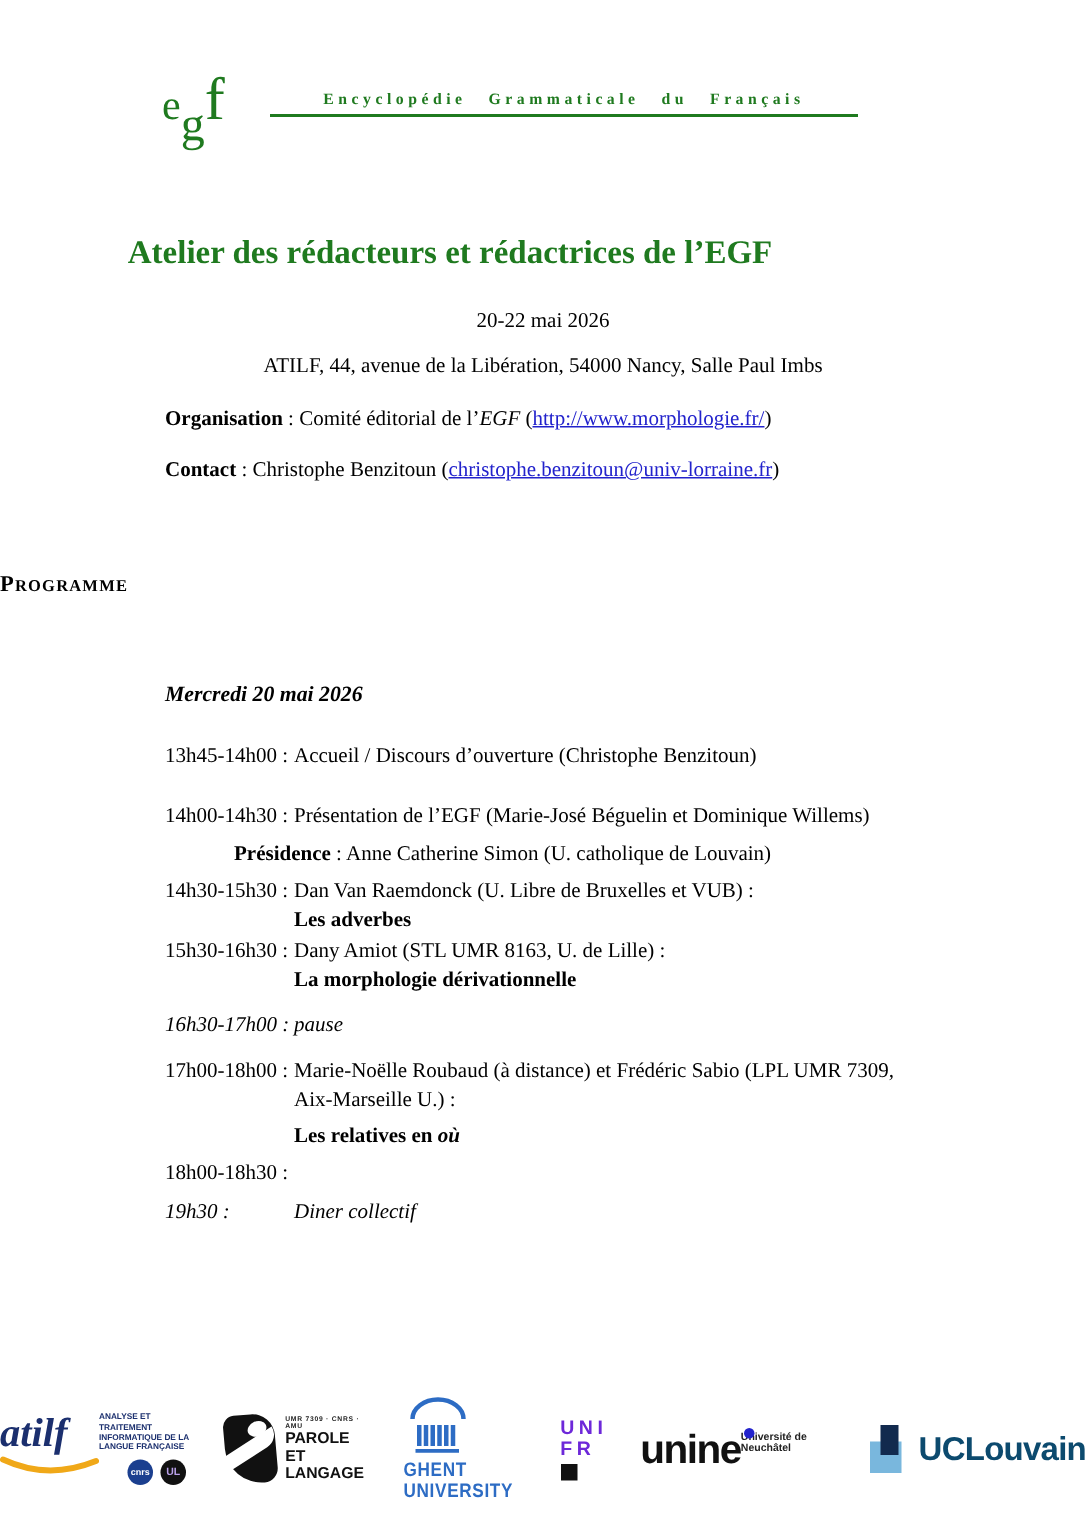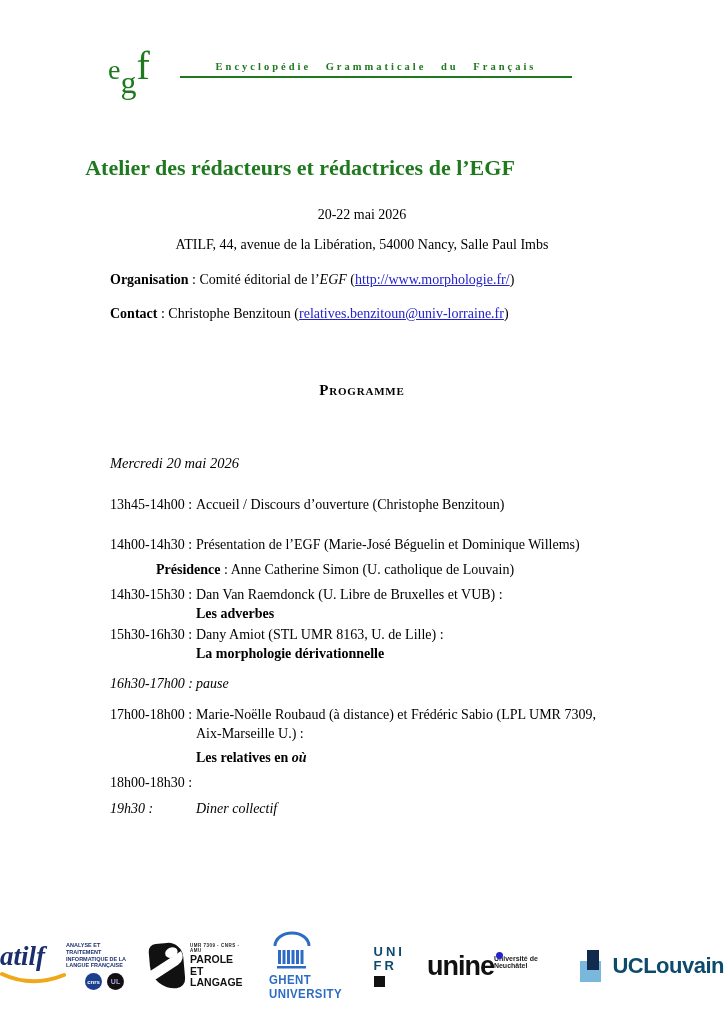--- a/index.html
+++ b/index.html
@@ -28,26 +28,26 @@
   .doc-dates  { position:absolute; top:207px; left:0; width:724px; text-align:center; font-size:14px; }
   .doc-venue  { position:absolute; top:237px; left:0; width:724px; text-align:center; font-size:14px; }
   
   .info-org     { position:absolute; top:272px; left:110px; width:506px; font-size:14px; }
   .info-contact { position:absolute; top:306px; left:110px; width:506px; font-size:14px; }
   .lbl { font-weight:bold; }
   .it  { font-style:italic; }
   a.doc-link { color:#2222cc; text-decoration:underline; }
   
   .programme-heading {
-    position:absolute; top:382px; left:0; width:724px; text-align:center;
+    position:absolute; top:382px; left:0; width:724px; 
     font-weight:bold; font-size:15px; font-variant:small-caps; letter-spacing:0.8px;
   }
   .day-heading {
     position:absolute; top:455px; left:110px;
-    font-weight:normal; font-style:italic; font-size:14.5px;
+    font-weight:bold; font-style:italic; font-size:14.5px;
   }
   
   .schedule { position:absolute; top:495px; left:110px; width:508px; font-size:14px; line-height:19px; }
   .item { display:flex; }
   .item .time { width:86px; flex:none; }
   .item .content { flex:1; }
   .bold-line { font-weight:bold; }
   .item-italic { font-style:italic; }
   .presidence { margin-left:46px; }
   .mb21{margin-bottom:21px;} .mb6{margin-bottom:6px;} .mb2{margin-bottom:2px;}
@@ -80,21 +80,21 @@
              background:#fff; border-radius:50%; transform:rotate(-20deg); }
   .lpl-band { position:absolute; top:18px; left:-3px; width:40px; height:10px; background:#fff;
               border-radius:0 0 18px 4px; transform:rotate(-28deg); }
   .lpl-top { font-size:4.5px; font-weight:bold; color:#222; letter-spacing:0.5px; margin-bottom:1px; }
   .lpl-main { font-size:10.5px; font-weight:bold; color:#111; line-height:1.1; }
   
   .logo-ghent { flex-direction:column; align-items:flex-start; }
   .ghent-text { color:#2d6cc4; font-weight:bold; font-size:13px; line-height:1.1;
                 transform:scaleX(0.88); transform-origin:left; letter-spacing:0.5px; }
   
-  .logo-unifr { flex-direction:column; align-items:flex-start; color:#0c4a6e;
+  .logo-unifr { flex-direction:column; align-items:flex-start; color:#6d28d9;
                 font-weight:bold; font-size:13px; line-height:1.05; letter-spacing:3px; }
   .unifr-square { width:11px; height:11px; background:#111; margin-top:3px; }
   
   .logo-unine { flex-direction:row; align-items:flex-start; }
   .unine-name { color:#111; font-weight:bold; font-size:27px; letter-spacing:-1px; line-height:1; position:relative; }
   .unine-dot { position:absolute; top:-1px; right:-9px; width:7px; height:7px; border-radius:50%; background:#2323cc; }
   .unine-sub { font-size:7px; font-weight:bold; color:#222; margin-top:2px; }
   
   .logo-ucl { gap:6px; }
   .ucl-mark { position:relative; width:26px; height:32px; }
@@ -118,21 +118,21 @@
   </div>
 
   <div class="doc-title">Atelier des rédacteurs et rédactrices de l’EGF</div>
   <div class="doc-dates">20-22 mai 2026</div>
   <div class="doc-venue">ATILF, 44, avenue de la Libération, 54000 Nancy, Salle Paul Imbs</div>
 
   <div class="info-org">
     <span class="lbl">Organisation</span><span> : </span><span>Comité éditorial de l’</span><span class="it">EGF</span><span> (</span><a href="#" class="doc-link">http://www.morphologie.fr/</a><span>)</span>
   </div>
   <div class="info-contact">
-    <span class="lbl">Contact</span><span> : </span><span>Christophe Benzitoun</span><span> (</span><a href="#" class="doc-link">relatives.benzitoun@univ-lorraine.fr</a><span>)</span>
+    <span class="lbl">Contact</span><span> : </span><span>Christophe Benzitoun</span><span> (</span><a href="#" class="doc-link">christophe.benzitoun@univ-lorraine.fr</a><span>)</span>
   </div>
 
   <div class="programme-heading">Programme</div>
   <div class="day-heading">Mercredi 20 mai 2026</div>
 
   <div class="schedule">
 
     <div class="item mb21">
       <span class="time">13h45-14h00 :</span>
       <span class="content">Accueil / Discours d’ouverture (Christophe Benzitoun)</span>

